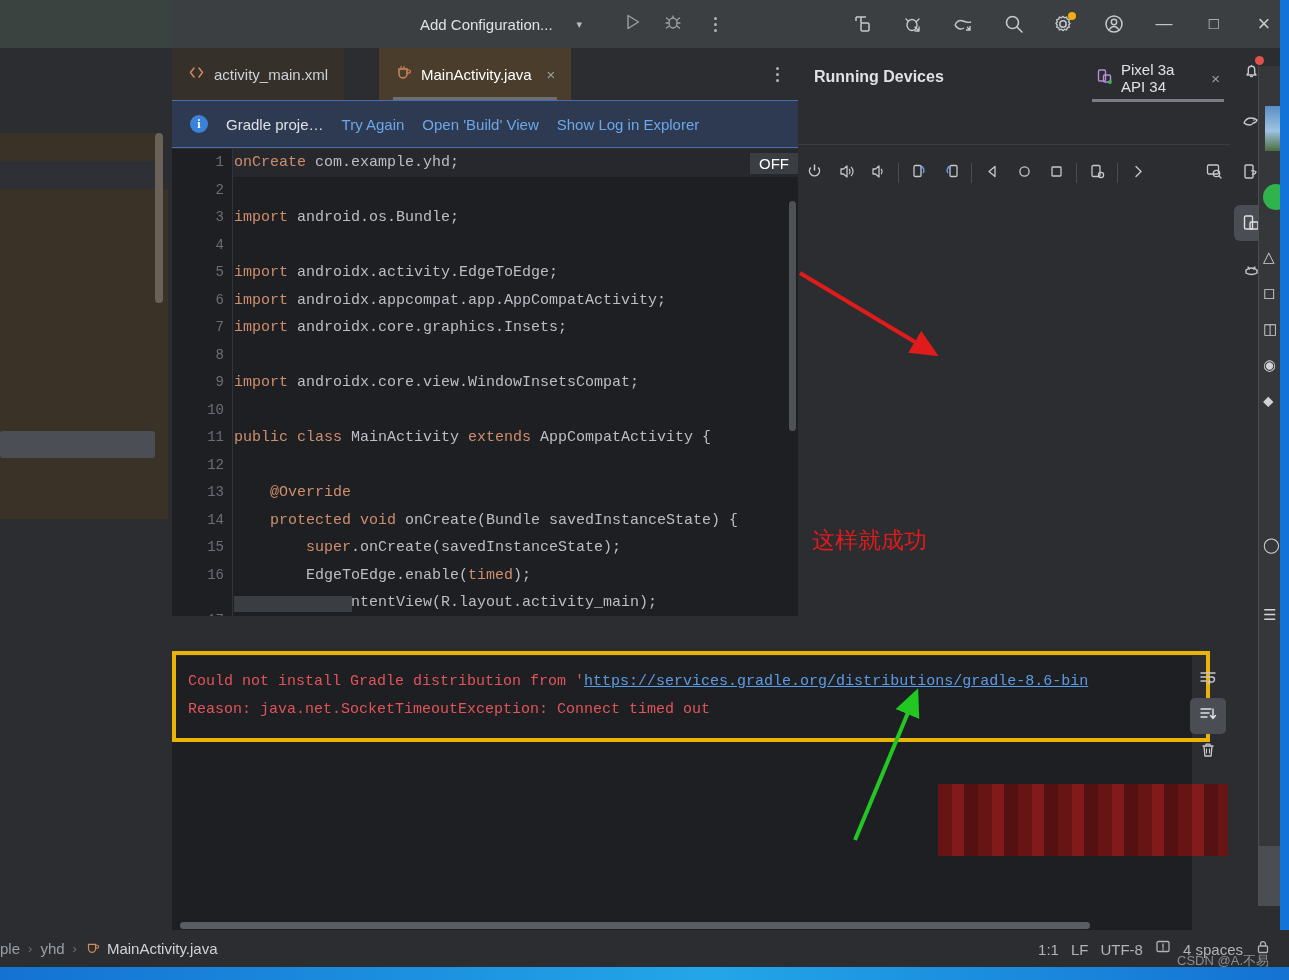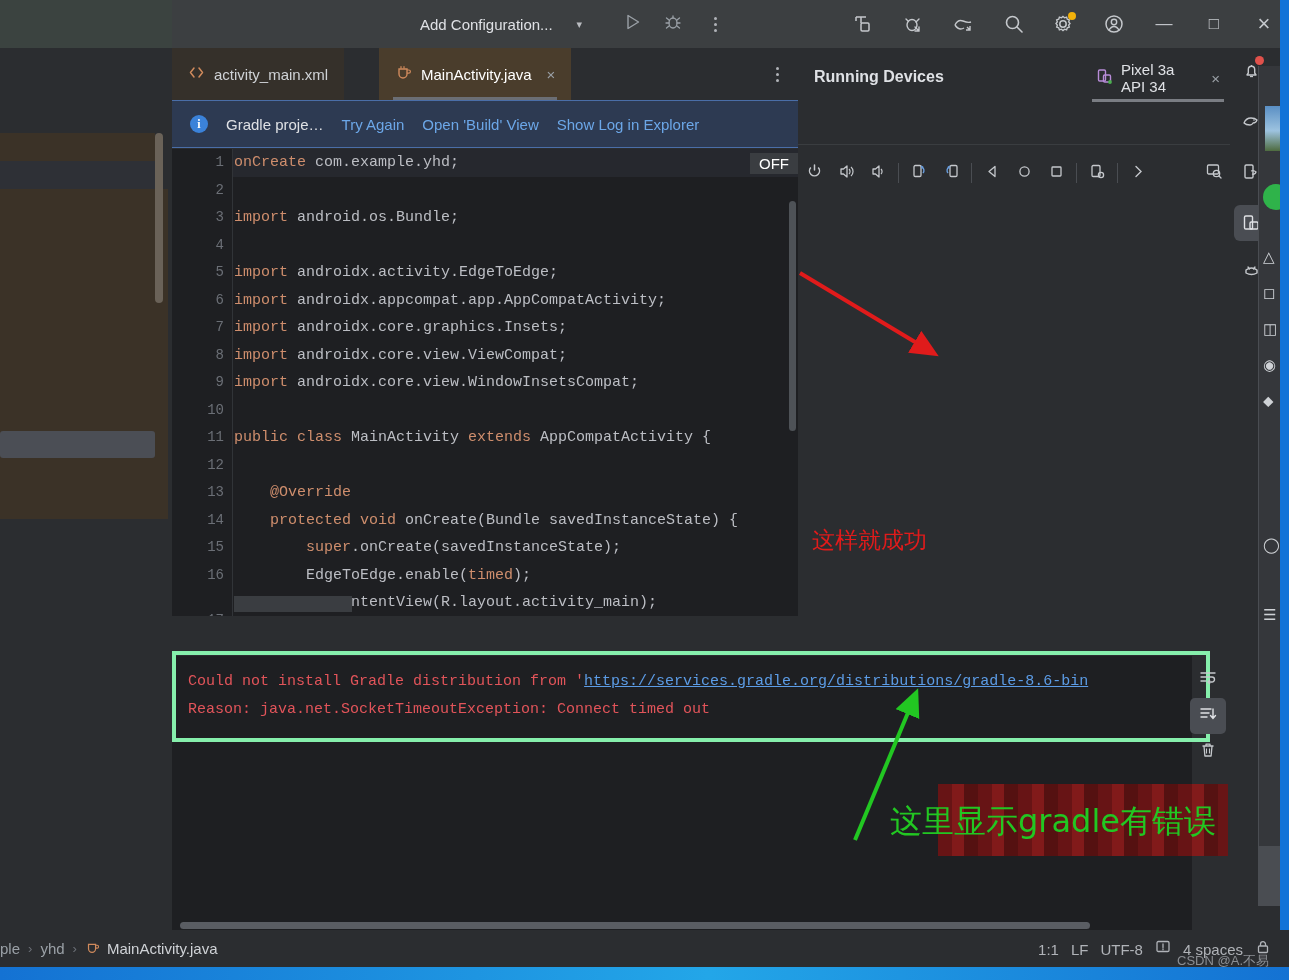--- a/index.html
+++ b/index.html
@@ -90,21 +90,21 @@
   .dev-tab-close { color:#9aa0a6; margin-left:6px; font-size:15px; }
   .dev-toolbar { position:absolute; left:0; top:105px; width:432px; height:40px; display:flex; align-items:center; }
   .dti { width:33px; height:40px; display:flex; align-items:center; justify-content:center; }
   .dt-sep { width:1px; height:20px; background:#4a4d52; margin:0 4px; }
   .dev-hr { position:absolute; left:0; top:96px; width:432px; height:1px; background:#3a3d40; }
 
   
   .outpanel { position:absolute; left:172px; top:620px; width:1058px; height:310px; background:#2b2d30; }
   .out-console { position:absolute; left:0; top:36px; width:1020px; height:280px; background:#1e1f22; }
   .err-box { position:absolute; left:172px; top:651px; width:1038px; height:91px;
-             border:4px solid #86efac; }
+             border:4px solid #eab308; }
   .err-line { position:absolute; left:12px; white-space:nowrap;
               font-family:"Liberation Mono", monospace; font-size:15px; color:#e2545a; }
   .err-link { color:#5c9ce6; text-decoration:underline; }
   .out-tools { position:absolute; left:1190px; top:662px; width:36px; height:120px; }
   .ot { width:36px; height:36px; display:flex; align-items:center; justify-content:center; }
   .ot-active { background:#4a4d53; border-radius:5px; }
   .out-hscroll { position:absolute; left:180px; top:922px; width:910px; height:7px; background:#5a5d63; border-radius:4px; }
 
   
   .rightbar { position:absolute; left:1230px; top:48px; width:42px; height:882px; background:#2b2d30;
@@ -321,21 +321,20 @@
       </div>
     <div class="gutter-sep"></div>
     <div class="code-area" id="codearea">
         <div class="cl" style="top: 5px;"><span class="kw">onCreate</span><span> com.example.yhd;</span></div>
         <div class="cl" style="top: 32.5px;"></div>
         <div class="cl" style="top: 60px;"><span class="kw">import</span><span> android.os.Bundle;</span></div>
         <div class="cl" style="top: 87.5px;"></div>
         <div class="cl" style="top: 115px;"><span class="kw">import</span><span> androidx.activity.EdgeToEdge;</span></div>
         <div class="cl" style="top: 142.5px;"><span class="kw">import</span><span> androidx.appcompat.app.AppCompatActivity;</span></div>
         <div class="cl" style="top: 170px;"><span class="kw">import</span><span> androidx.core.graphics.Insets;</span></div>
-        <div class="cl" style="top: 197.5px;"><span class="kw">import</span><span> androidx.core.view.ViewCompat;</span></div>
         <div class="cl" style="top: 225px;"><span class="kw">import</span><span> androidx.core.view.WindowInsetsCompat;</span></div>
         <div class="cl" style="top: 252.5px;"></div>
         <div class="cl" style="top: 280px;"><span class="kw">public</span><span> </span><span class="kw">class</span><span> MainActivity </span><span class="kw">extends</span><span> AppCompatActivity {</span></div>
         <div class="cl" style="top: 307.5px;"></div>
         <div class="cl" style="top: 335px;"><span class="kw">    @Override</span></div>
         <div class="cl" style="top: 362.5px;"><span>    </span><span class="kw">protected</span><span> </span><span class="kw">void</span><span> onCreate(Bundle savedInstanceState) {</span></div>
         <div class="cl" style="top: 390px;"><span>        </span><span class="kw">super</span><span>.onCreate(savedInstanceState);</span></div>
         <div class="cl" style="top: 417.5px;"><span>        EdgeToEdge.enable(</span><span class="kw">timed</span><span>);</span></div>
         <div class="cl" style="top: 445px;"><span>        setContentView(R.layout.activity_main);</span></div>
       </div>
@@ -592,21 +591,20 @@
             <path d="M5.5 7 V5.2 a2.5 2.5 0 0 1 5 0 V7" fill="none" stroke="#b0b3b8" stroke-width="1.3"></path>
           </svg>
       </span>
     </div>
   </div>
   <div class="watermark">CSDN @A.不易</div>
   <div class="blue-bottom"></div>
 
   <div class="censor"></div>
   <div class="ann-red-text">这样就成功</div>
-  <div class="ann-green-text">这里显示gradle有错误</div>
 
   <svg class="ann">
     <defs>
       <marker id="redhead" markerWidth="7" markerHeight="7" refX="3" refY="3.2" orient="auto">
         <path d="M0 0 L7 3.2 L0 6.4 z" fill="#e01b1b"></path>
       </marker>
       <marker id="greenhead" markerWidth="7" markerHeight="7" refX="3" refY="3.2" orient="auto">
         <path d="M0 0 L7 3.2 L0 6.4 z" fill="#22c722"></path>
       </marker>
     </defs>

